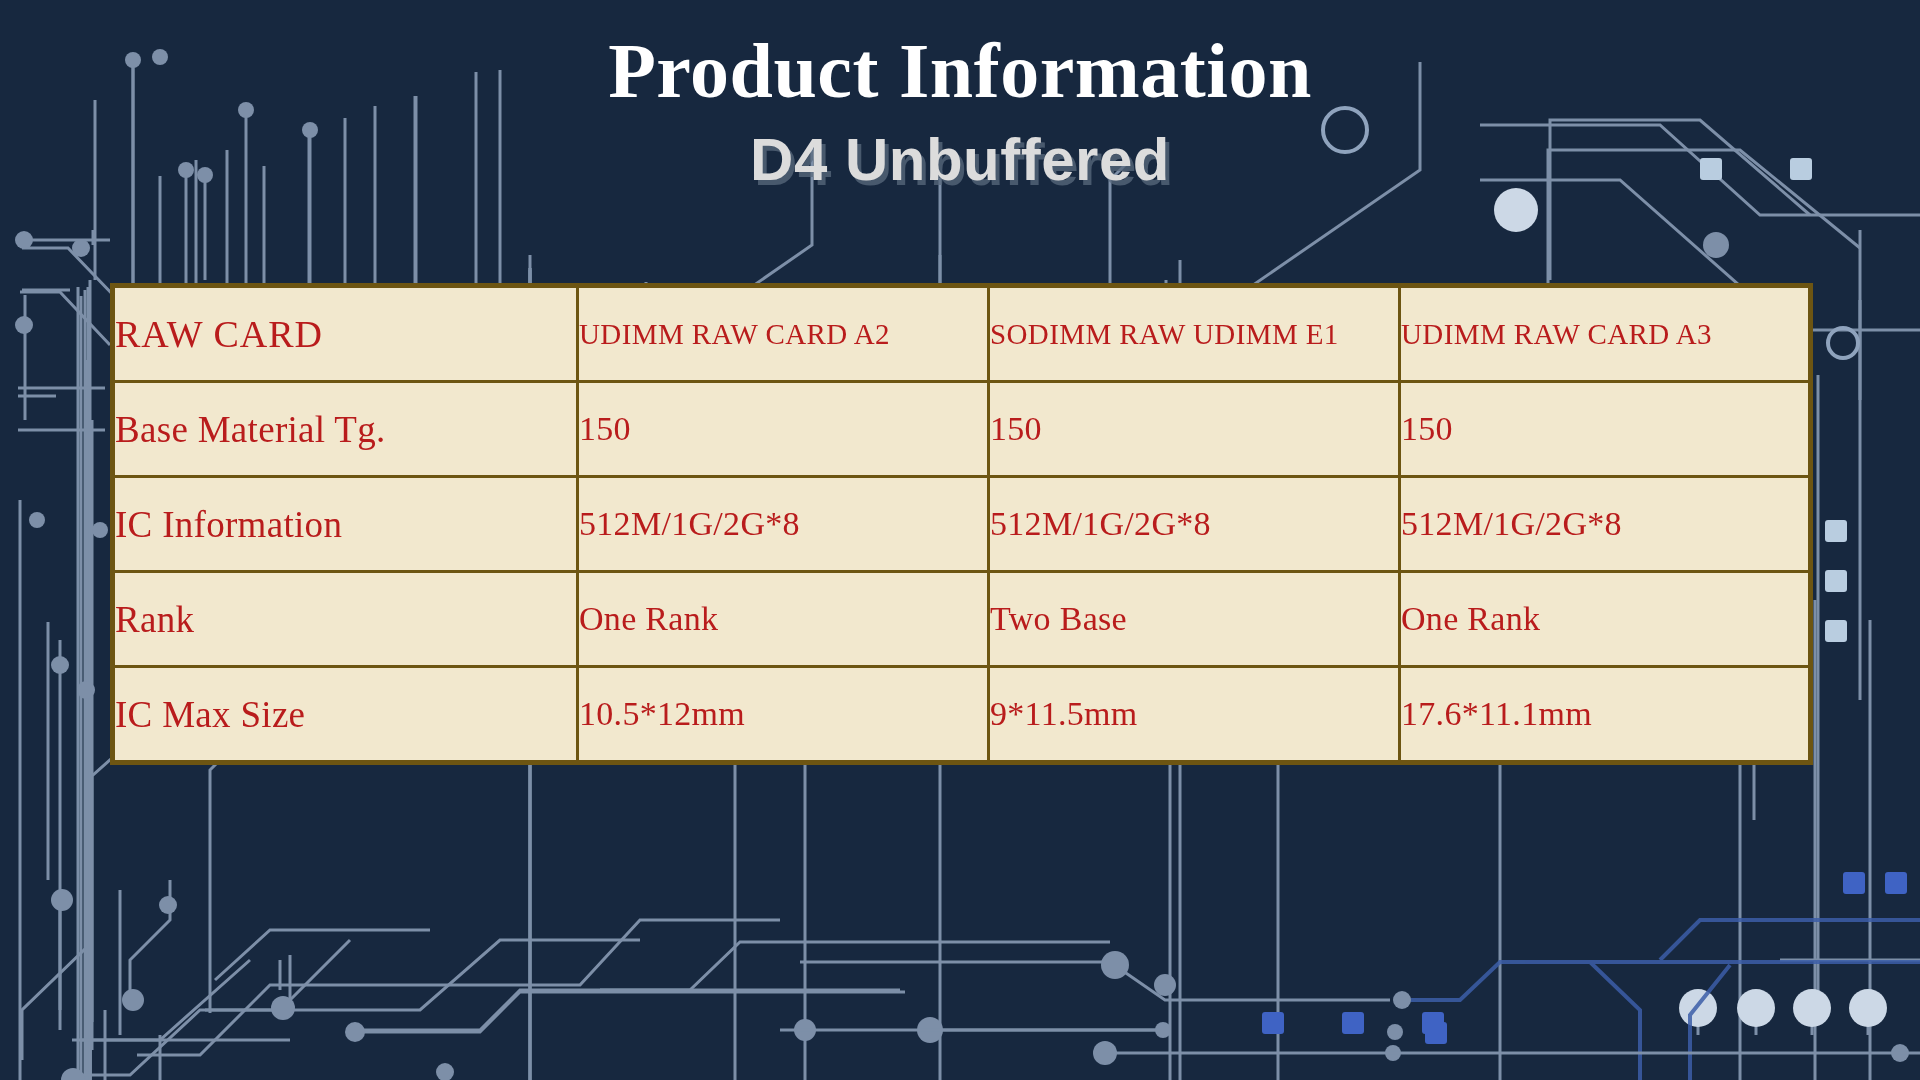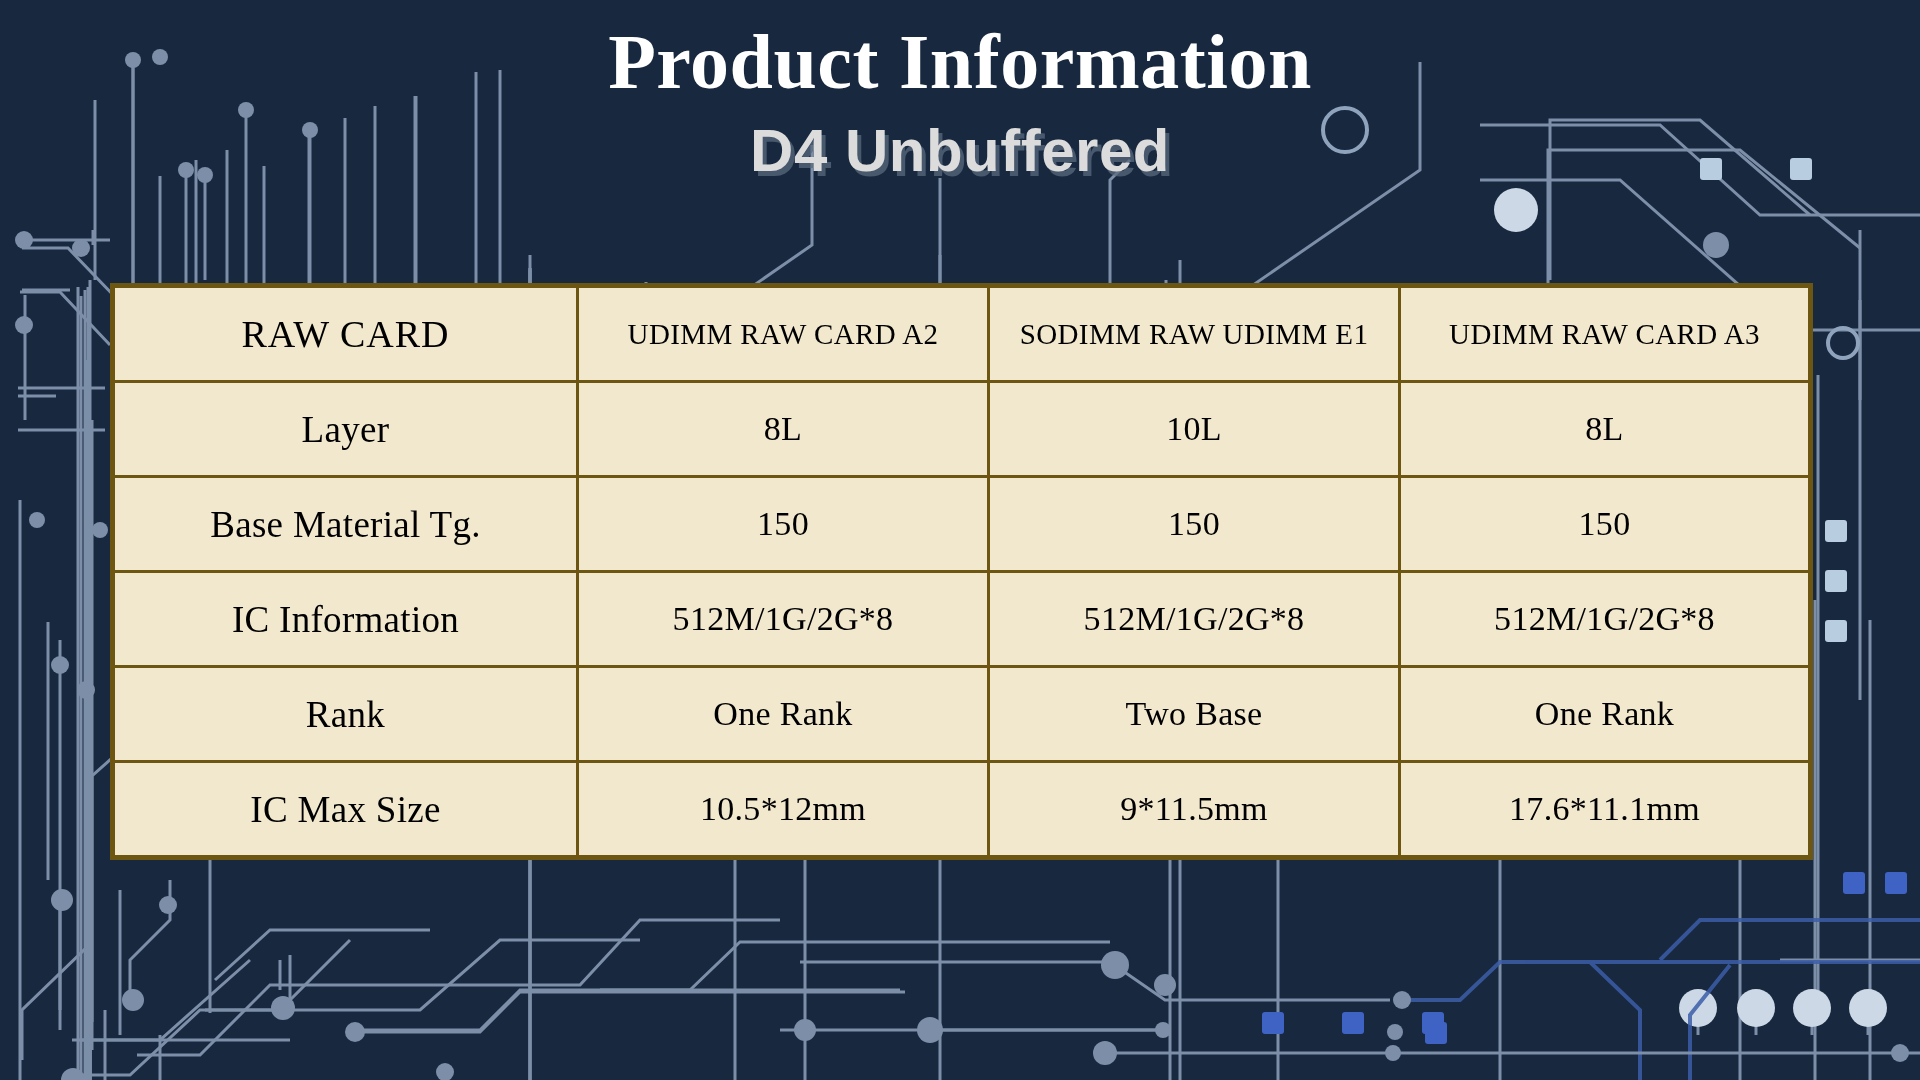--- a/index.html
+++ b/index.html
@@ -37,21 +37,21 @@
     text-align: center;
     z-index: 3;
   }
   #main-title {
     font-family: "Liberation Serif", serif;
     font-weight: 700;
     font-size: 78px;
     line-height: 1.06;
     color: #ffffff;
     letter-spacing: 0.5px;
-    margin: 3px;
+    margin: 12px;
   }
   #sub-title {
     font-family: "Liberation Sans", sans-serif;
     font-weight: 700;
     font-size: 60px;
     line-height: 1.1;
     color: #dcdcdc;
     letter-spacing: 0.5px;
     margin: 14px 0 0 0;
     text-shadow: 4px 5px 0px rgba(90,105,125,0.75);
@@ -63,22 +63,22 @@
     width: 1700px;
     border-collapse: collapse;
     border: 5px solid #6d5512;
     background: #f2e8ce;
     z-index: 4;
     table-layout: fixed;
   }
   #spec-table td {
     border: 3px solid #6d5512;
     background: #f2e8ce;
-    color: #000000;
-    text-align: center;
+    color: #b91c1c;
+    text-align: left;
     vertical-align: middle;
     padding: 0;
     height: 92px;
   }
   #spec-table col.c-label { width: 465px; }
   #spec-table col.c-val   { width: 411px; }
 
   .hdr-label {
     font-family: "Liberation Serif", serif;
     font-size: 38px;
@@ -330,26 +330,20 @@
         <col class="c-val">
     </colgroup>
     <tbody>
       <tr>
         <td class="hdr-label">RAW CARD</td>
         <td class="hdr-col">UDIMM RAW CARD A2</td>
         <td class="hdr-col">SODIMM RAW UDIMM E1</td>
         <td class="hdr-col">UDIMM RAW CARD A3</td>
       </tr>
       <tr>
-        <td class="row-label">Layer</td>
-        <td class="row-val">8L</td>
-        <td class="row-val">10L</td>
-        <td class="row-val">8L</td>
-      </tr>
-      <tr>
         <td class="row-label">Base Material Tg.</td>
         <td class="row-val">150</td>
         <td class="row-val">150</td>
         <td class="row-val">150</td>
       </tr>
       <tr>
         <td class="row-label">IC Information</td>
         <td class="row-val">512M/1G/2G*8</td>
         <td class="row-val">512M/1G/2G*8</td>
         <td class="row-val">512M/1G/2G*8</td>

